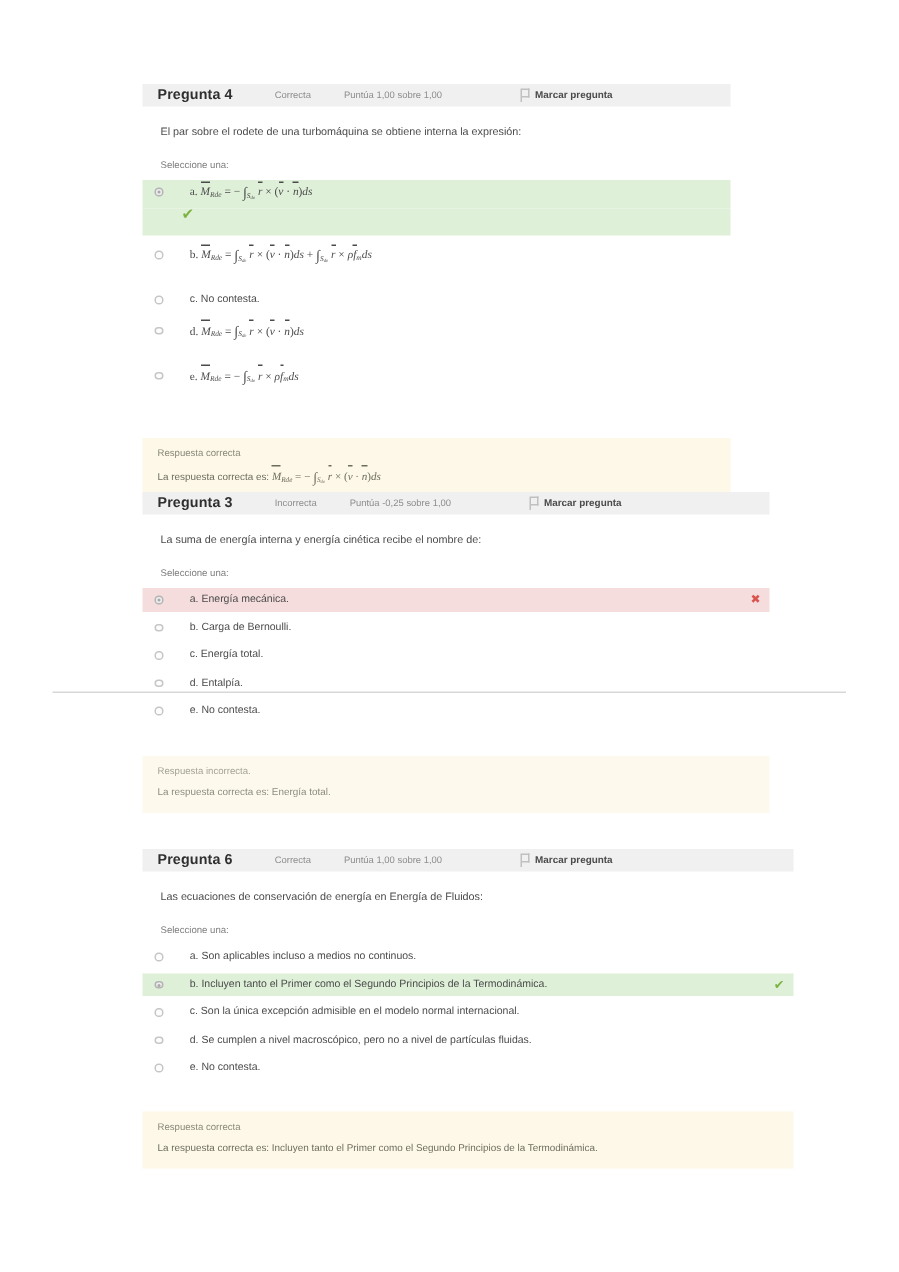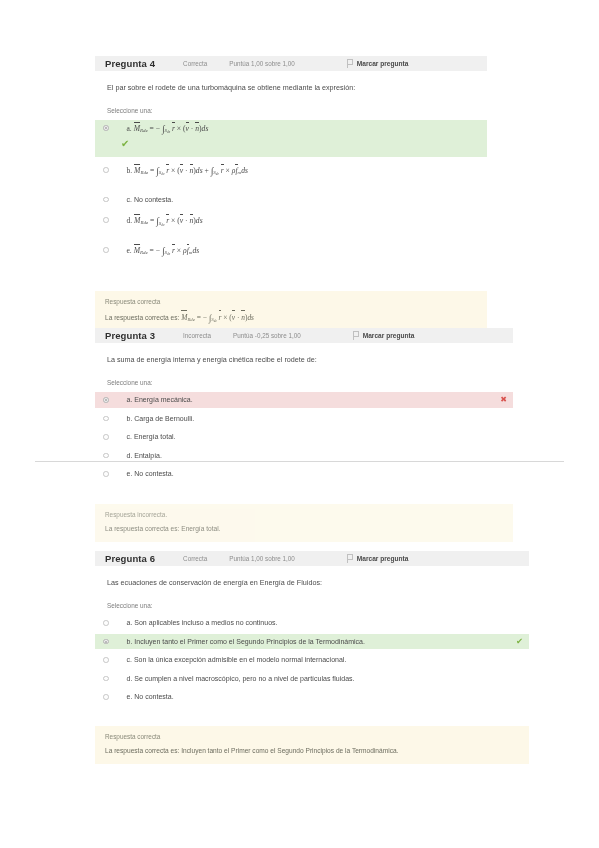--- a/index.html
+++ b/index.html
@@ -179,21 +179,21 @@
     <div class="q-header">
       <span class="q-num">Pregunta 4</span>
       <span class="q-state">Correcta</span>
       <span class="q-grade">Puntúa 1,00 sobre 1,00</span>
       <span class="q-flag">
         <span class="flag-icon"></span>
         <span class="q-flag-label">Marcar pregunta</span>
       </span>
     </div>
     <div class="q-body">
-      <div class="q-text">El par sobre el rodete de una turbomáquina se obtiene mediante la expresión:</div>
+      <div class="q-text">El par sobre el rodete de una turbomáquina se obtiene interna la expresión:</div>
       <div class="q-prompt">Seleccione una:</div>
     </div>
 
     <div class="answers">
       <div class="answer correct" style="min-height:14px;">
         <span class="radio checked"></span>
         <span class="ans-text math">
           a. <span class="vec"><i>M</i></span><sub><i>Rde</i></sub> = − <span class="intg">∫</span><sub><i>S<sub>de</sub></i></sub> <span class="vec"><i>r</i></span> × (<span class="vec"><i>v</i></span> · <span class="vec"><i>n</i></span>)<i>ds</i>
         </span>
       </div>
@@ -243,21 +243,21 @@
     <div class="q-header">
       <span class="q-num">Pregunta 3</span>
       <span class="q-state">Incorrecta</span>
       <span class="q-grade">Puntúa -0,25 sobre 1,00</span>
       <span class="q-flag">
         <span class="flag-icon"></span>
         <span class="q-flag-label">Marcar pregunta</span>
       </span>
     </div>
     <div class="q-body">
-      <div class="q-text">La suma de energía interna y energía cinética recibe el rodete de:</div>
+      <div class="q-text">La suma de energía interna y energía cinética recibe el nombre de:</div>
       <div class="q-prompt">Seleccione una:</div>
     </div>
 
     <div class="answers">
       <div class="answer incorrect" style="min-height:13px;align-items:center;">
         <span class="radio checked" style="margin-top:0;"></span>
         <span class="ans-text">a. <span>Energía mecánica.</span></span>
         <span class="mark-bad">✖</span>
       </div>
       <div class="answer" style="margin-top:3px;align-items:center;">
@@ -279,21 +279,21 @@
     </div>
 
     <div class="feedback" style="margin-top:22px;opacity:.78;">
       <div class="fb-title">Respuesta incorrecta.</div>
       <div class="fb-text">La respuesta correcta es: Energía total.</div>
     </div>
   </div>
 
   <div class="page-break"></div>
 
-  <div class="question" style="left:95px;top:519px;width:434px;">
+  <div class="question" style="left:95px;top:534px;width:434px;">
     <div class="q-header">
       <span class="q-num">Pregunta 6</span>
       <span class="q-state">Correcta</span>
       <span class="q-grade">Puntúa 1,00 sobre 1,00</span>
       <span class="q-flag">
         <span class="flag-icon"></span>
         <span class="q-flag-label">Marcar pregunta</span>
       </span>
     </div>
     <div class="q-body">

